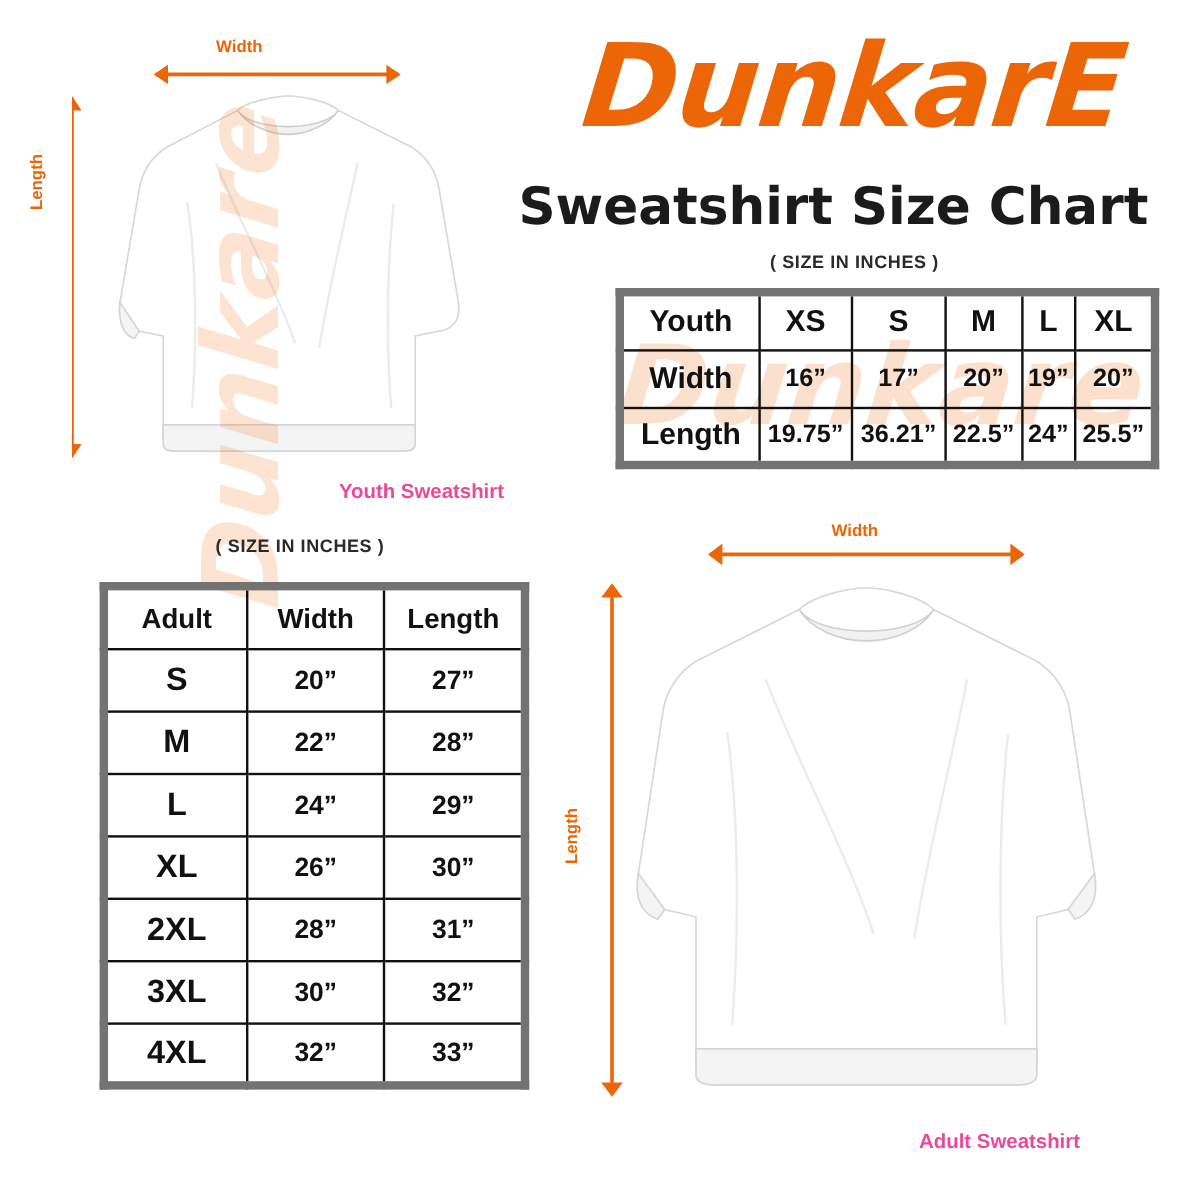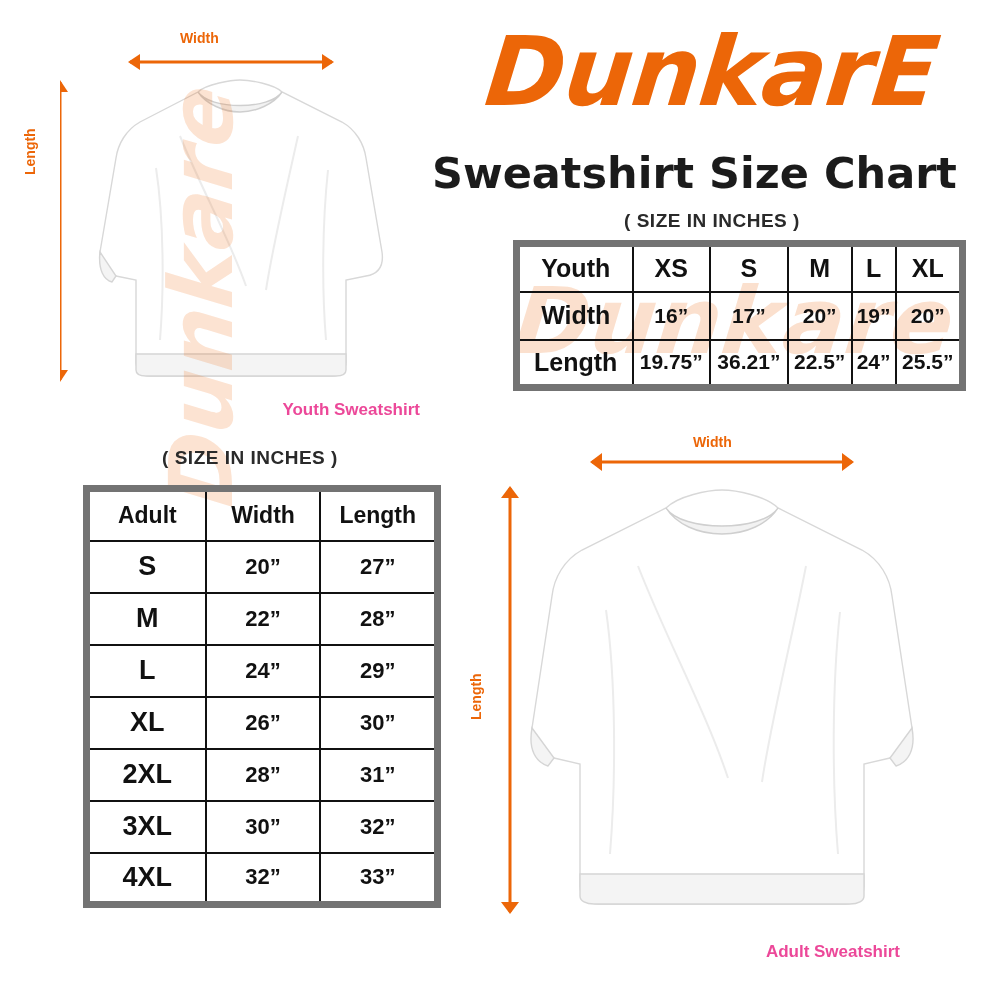--- a/index.html
+++ b/index.html
@@ -30,21 +30,21 @@
   #brand-title {
     position: absolute;
     left: 432px; top: 148px; width: 560px;
     font-family: "DejaVu Sans", sans-serif;
     font-size: 43px;
     font-weight: bold;
     color: #1b1b1b;
   }
   .units-note {
     font-family: "Liberation Sans", sans-serif;
-    font-size: 19px;
+    font-size: 15px;
     font-weight: bold;
     color: #2a2a2a;
     letter-spacing: 0.5px;
   }
   #youth-units { position: absolute; left: 432px; top: 210px; width: 560px; text-align: center; }
   #adult-units { position: absolute; left: 80px; top: 447px; width: 340px; text-align: center; }
 
   
   .watermark {
     position: absolute;

